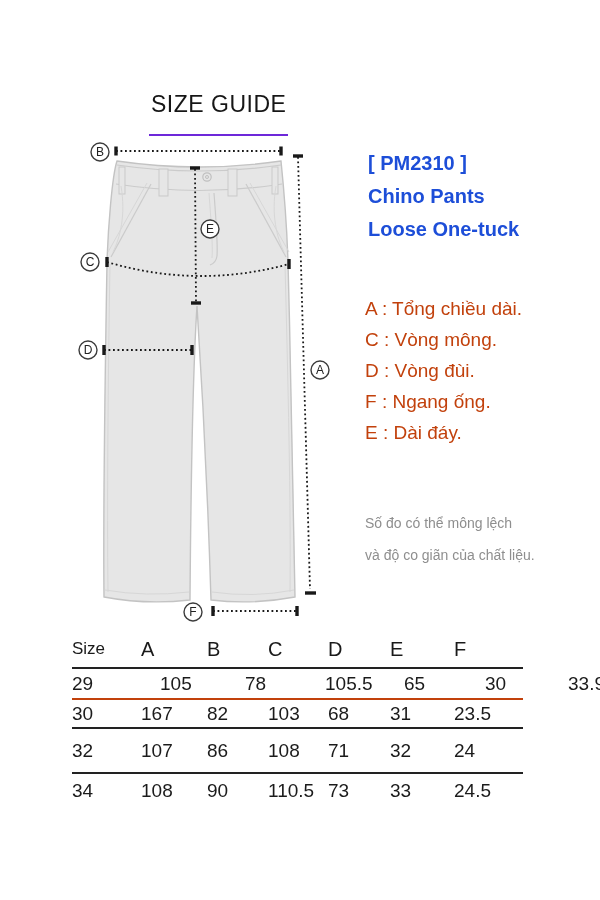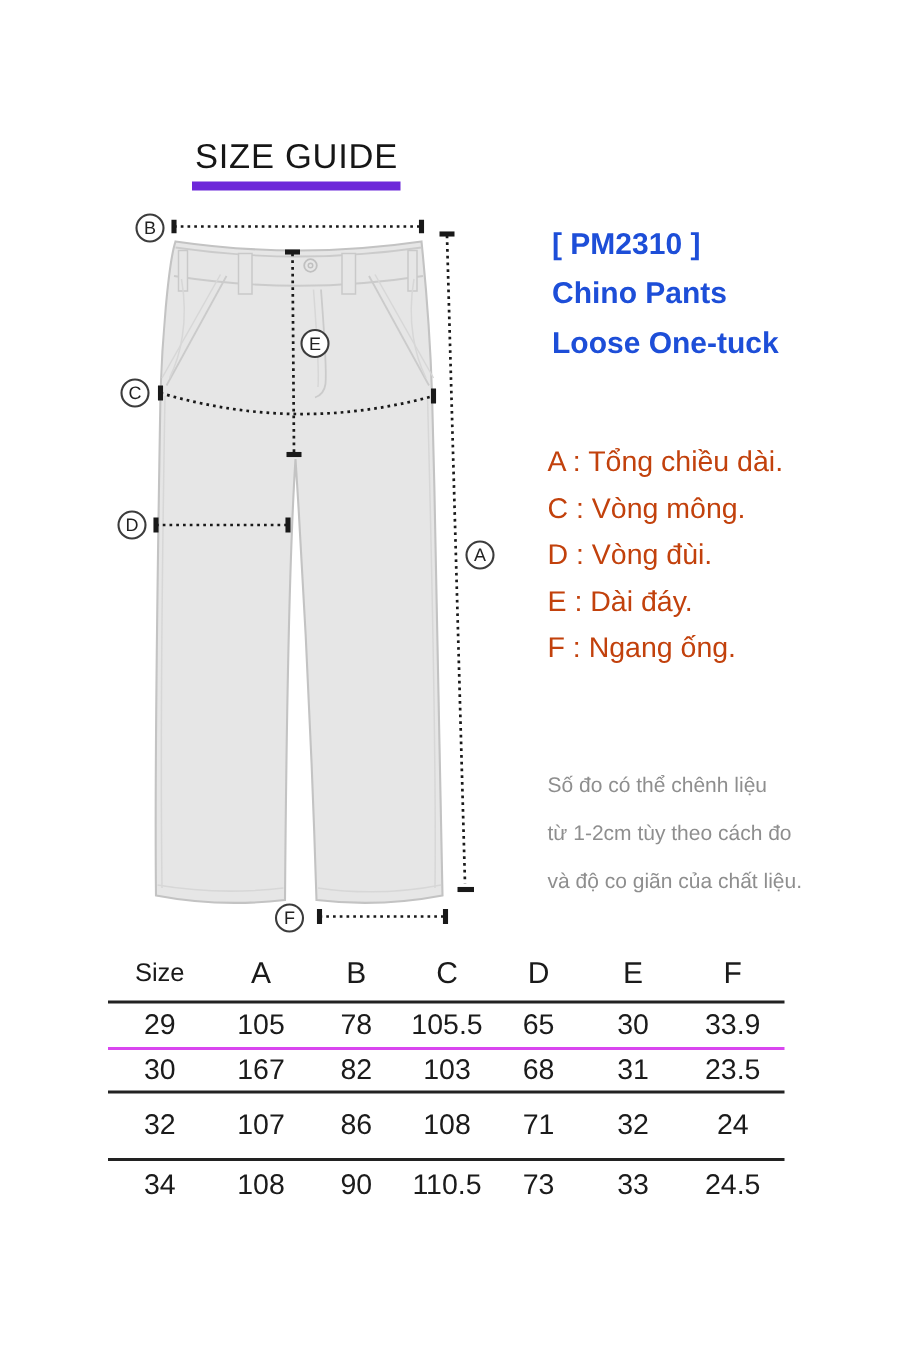--- a/index.html
+++ b/index.html
@@ -1,22 +1,22 @@
 <!DOCTYPE html>
 <html><head>
 <meta charset="utf-8">
 <style>
   * { margin:0; padding:0; box-sizing:border-box; }
   html,body { background:#ffffff; }
   body { width:600px; height:900px; font-family:"Liberation Sans","DejaVu Sans",sans-serif; color:#1a1a1a; }
   .page { position:relative; width:600px; height:900px; background:#fff; overflow:hidden; }
 
   
-  .title { position:absolute; left:128px; top:91px; font-size:23px; letter-spacing:0.5px;
-           color:#161616; border-bottom:6px solid #6d28d9; padding:0 2px 3px 2px; }
+  .title { position:absolute; left:149px; top:91px; font-size:23px; letter-spacing:0.5px;
+           color:#161616; border-bottom:2px solid #6d28d9; padding:0 2px 16px 2px; }
 
   
   .diagram-svg { position:absolute; left:0; top:0; width:600px; height:900px; }
   .pants-body { fill:#e6e6e6; stroke:#c3c3c3; stroke-width:1.4; }
   .seam  { fill:none; stroke:#cbcbcb; stroke-width:1.2; }
   .seam-faint { fill:none; stroke:#d7d7d7; stroke-width:1; }
   .loop  { fill:#e6e6e6; stroke:#c9c9c9; stroke-width:1; }
   .mline { fill:none; stroke:#191919; stroke-width:1.8; stroke-dasharray:1.8 2.7; }
   .mcap  { fill:none; stroke:#191919; stroke-width:3.4; }
   .lbl-circle { fill:#ffffff; stroke:#3c3c3c; stroke-width:1.4; }
@@ -24,24 +24,24 @@
 
   
   .product { position:absolute; left:368px; top:147px; font-size:20px; font-weight:bold;
              line-height:33px; color:#1d4ed8; }
   .legend { position:absolute; left:365px; top:293px; font-size:19px; line-height:31px; color:#c2410c; }
   .note { position:absolute; left:365px; top:507px; font-size:14px; line-height:32px; color:#8e8e8e; }
 
   
   .size-table { position:absolute; left:72px; top:631px; width:451px; }
   .trow { display:grid; grid-template-columns:69px 66px 61px 60px 62px 64px 69px; align-items:center; }
-  .trow > div { text-align:center; }
+  .trow > div { }
   .trow.hdr { height:38px; border-bottom:2px solid #222; font-size:20px; }
   .trow.hdr > div:first-child { font-size:17px; }
-  .trow.r1 { height:31px; border-bottom:2px solid #d946ef; }
+  .trow.r1 { height:31px; border-bottom:2px solid #c2410c;gap:19px; }
   .trow.r2 { height:29px; border-bottom:2px solid #222; }
   .trow.r3 { height:45px; border-bottom:2px solid #222; }
   .trow.r4 { height:34px; }
   .trow.body { font-size:19px; color:#1b1b1b; }
 </style>
 </head>
 <body>
 
 <div class="page">
 
@@ -131,27 +131,26 @@
   <div class="product">
     <div>[ PM2310 ]</div>
     <div>Chino Pants</div>
     <div>Loose One-tuck</div>
   </div>
 
   <div class="legend">
     <div>A : Tổng chiều dài.</div>
     <div>C : Vòng mông.</div>
     <div>D : Vòng đùi.</div>
+    <div>F : Ngang ống.</div>
     <div>E : Dài đáy.</div>
-    <div>F : Ngang ống.</div>
   </div>
 
   <div class="note">
-    <div>Số đo có thể chênh liệu</div>
-    <div>từ 1-2cm tùy theo cách đo</div>
+    <div>Số đo có thể mông lệch</div>
     <div>và độ co giãn của chất liệu.</div>
   </div>
 
   <div class="size-table">
     <div class="trow hdr">
       <div>Size</div>
       <div>A</div>
       <div>B</div>
       <div>C</div>
       <div>D</div>

